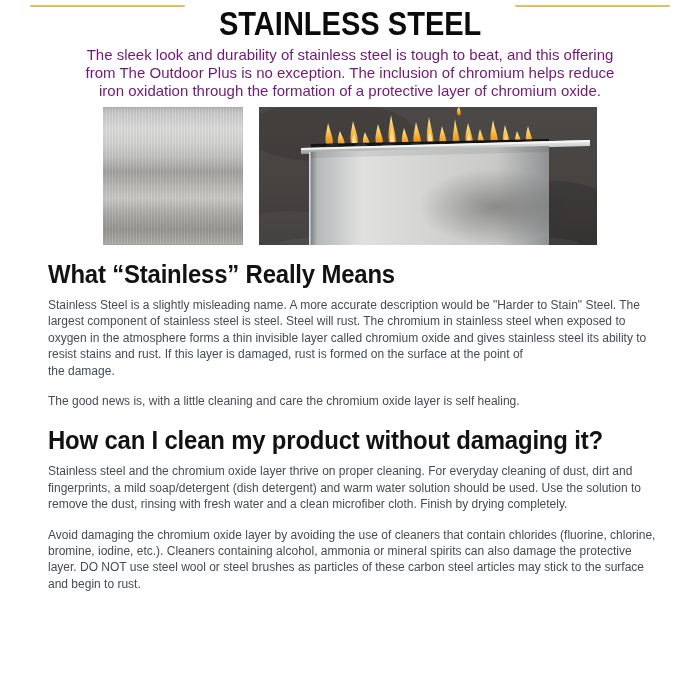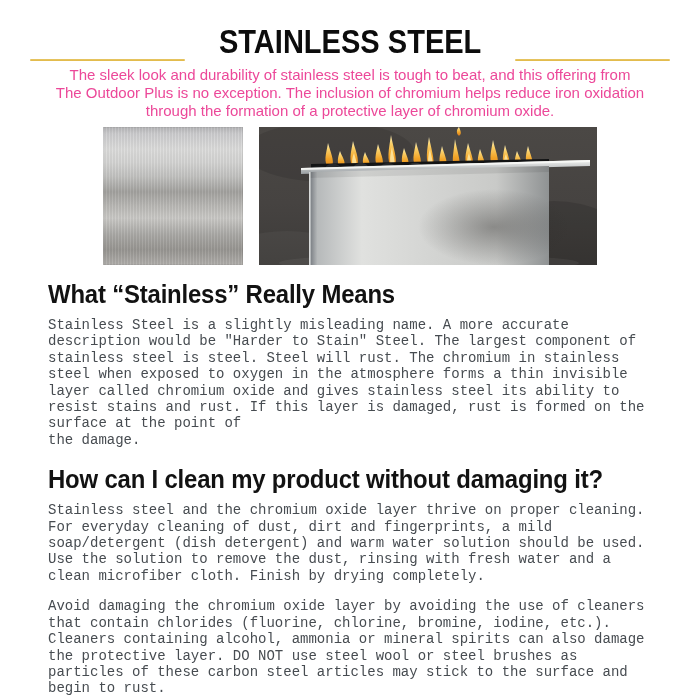--- a/index.html
+++ b/index.html
@@ -7,33 +7,33 @@
     width:700px; height:700px;
     background:#ffffff;
     font-family:"Liberation Sans", sans-serif;
     color:#474c51;
     overflow:hidden;
   }
   .page { width:700px; }
 
   
   .title-row{
-    display:flex; align-items:flex-end; gap:16px;
-    margin:0 30px; padding-top:25px; height:36px;
+    display:flex; align-items:flex-start; gap:16px;
+    margin:0 30px; padding-top:5px; height:36px;
   }
   .rule{ flex:1; height:2px; background:linear-gradient(180deg,#f0d98a,#ddb23c 45%,#e8c45c); border-radius:1px; }
   h1.title{
     margin:0; font-size:33px; font-weight:bold; color:#0c0c0c;
     letter-spacing:0px; white-space:nowrap;
     display:inline-block; transform:scaleX(.88);
   }
 
   .intro{
-    margin:5px 55px 0; text-align:center;
-    font-size:15px; line-height:18px; color:#ec4899;
+    margin:5px 72px 0; text-align:center;
+    font-size:15px; line-height:18px; color:#701a75;
     white-space:pre-line;
   }
 
   
   .images-row{
     display:flex; justify-content:center; align-items:flex-start;
     gap:16px; margin-top:7px; height:138px;
   }
   .img-steel{
     width:140px; height:138px;
@@ -50,23 +50,22 @@
 
   
   h2.section-heading{
     margin:14px 48px 7px; font-size:26px; font-weight:bold; color:#121212;
     letter-spacing:-0.2px; white-space:nowrap;
     transform:scaleX(.92); transform-origin:0 50%;
   }
   .section-heading.second{ margin-top:16px; }
   p.body-par{
     margin:0 42px 14px 48px;
-    font-size:14px; line-height:16.4px; color:#474c51;
+    font-size:12px; line-height:16.4px; color:#474c51;
     white-space:pre-line;
-    font-family:Liberation Mono, monospace;
   }
 </style>
 </head>
 <body>
 
 <div class="page">
 
   <header class="title-row">
     <span class="rule"></span>
     <h1 class="title">STAINLESS STEEL</h1>
@@ -175,20 +174,21 @@
         <rect x="50" y="45" width="1.6" height="93" fill="#f3f4f2" opacity=".8"></rect>
         <ellipse cx="235" cy="100" rx="76" ry="38" fill="url(#smudge)"></ellipse>
       </svg>
     </div>
   </div>
 
   <section>
     <h2 class="section-heading">What “Stainless” Really Means</h2>
     <p class="body-par">Stainless Steel is a slightly misleading name. A more accurate description would be "Harder to Stain" Steel. The largest component of stainless steel is steel. Steel will rust. The chromium in stainless steel when exposed to oxygen in the atmosphere forms a thin invisible layer called chromium oxide and gives stainless steel its ability to resist stains and rust. If this layer is damaged, rust is formed on the surface at the point of
 the damage.</p>
+    <p class="body-par">The good news is, with a little cleaning and care the chromium oxide layer is self healing.</p>
   </section>
 
   <section>
     <h2 class="section-heading second">How can I clean my product without damaging it?</h2>
     <p class="body-par">Stainless steel and the chromium oxide layer thrive on proper cleaning. For everyday cleaning of dust, dirt and fingerprints, a mild soap/detergent (dish detergent) and warm water solution should be used. Use the solution to remove the dust, rinsing with fresh water and a clean microfiber cloth. Finish by drying completely.</p>
     <p class="body-par">Avoid damaging the chromium oxide layer by avoiding the use of cleaners that contain chlorides (fluorine, chlorine, bromine, iodine, etc.).  Cleaners containing alcohol, ammonia or mineral spirits can also damage the protective layer. DO NOT use steel wool or steel brushes as particles of these carbon steel articles may stick to the surface and begin to rust.</p>
   </section>
 
 </div>
 

